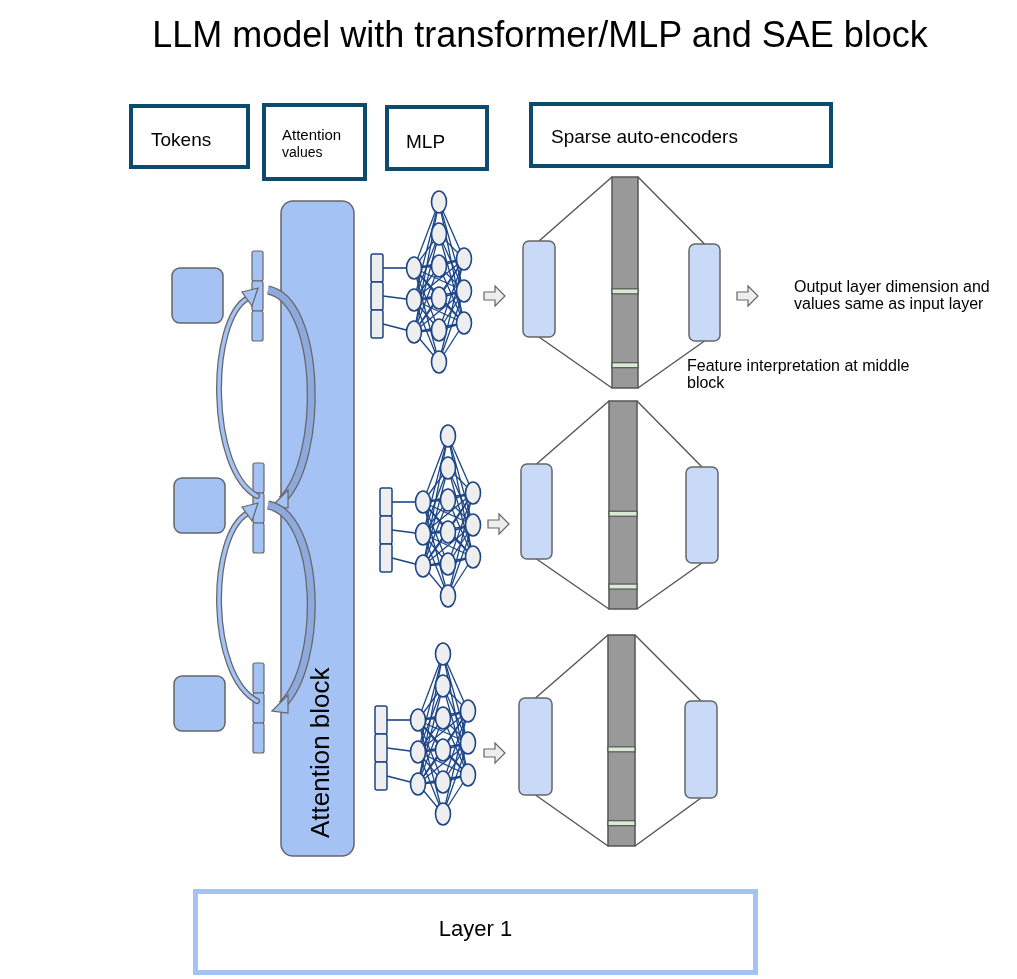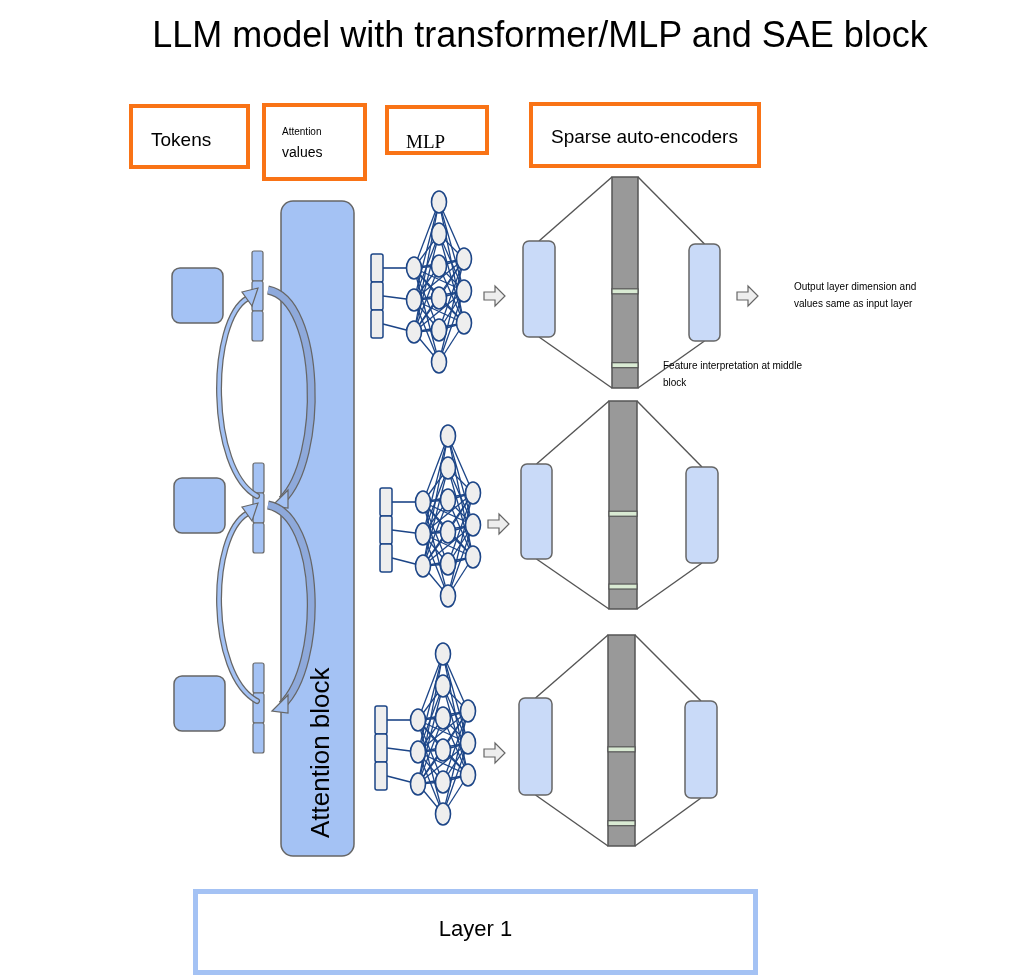--- a/index.html
+++ b/index.html
@@ -1,38 +1,38 @@
 <!DOCTYPE html>
 <html><head>
 <meta charset="utf-8">
 <style>
   html,body{margin:0;padding:0;background:#fff;}
   body{width:1017px;height:979px;position:relative;overflow:hidden;font-family:"Liberation Sans",sans-serif;color:#000;}
   .title{position:absolute;left:0;width:1080px;top:14px;text-align:center;font-size:36px;}
-  .hbox{position:absolute;border:4px solid #f97316;background:#fff;box-sizing:border-box;}
+  .hbox{position:absolute;border:4px solid #0c4a6e;background:#fff;box-sizing:border-box;}
   .hbox span{position:absolute;}
   svg{position:absolute;left:0;top:0;}
-  .note{position:absolute;font-size:10px;line-height:17px;}
+  .note{position:absolute;font-size:16px;line-height:17px;}
 </style>
 </head>
 <body>
 
 <div class="title">LLM model with transformer/MLP and SAE block</div>
 
 <div class="hbox" style="left:129px;top:104px;width:121px;height:65px;">
   <span style="left:18px;top:21px;font-size:19px;">Tokens</span>
 </div>
 <div class="hbox" style="left:262px;top:103px;width:105px;height:78px;">
-  <span style="left:16px;top:19px;font-size:10px;">Attention</span>
+  <span style="left:16px;top:19px;font-size:15px;">Attention</span>
   <span style="left:16px;top:37px;font-size:14px;">values</span>
 </div>
-<div class="hbox" style="left:385px;top:105px;width:104px;height:50px;font-family:Liberation Serif, serif;">
+<div class="hbox" style="left:385px;top:105px;width:104px;height:66px;">
   <span style="left:17px;top:22px;font-size:19px;">MLP</span>
 </div>
-<div class="hbox" style="left:529px;top:102px;width:232px;height:66px;">
+<div class="hbox" style="left:529px;top:102px;width:304px;height:66px;">
   <span style="left:18px;top:20px;font-size:19px;">Sparse auto-encoders</span>
 </div>
 
 <svg id="diagram" width="1017" height="979" viewBox="0 0 1017 979">
   <defs>
     <linearGradient id="arrowfill" x1="0" x2="1">
       <stop offset="0" stop-color="#a4c2f4"></stop>
       <stop offset="1" stop-color="#8ea9db"></stop>
     </linearGradient>
   </defs>
@@ -303,20 +303,20 @@
         <rect x="608" y="820.6800000000001" width="27" height="5" fill="#d9ead3" stroke="#555" stroke-width="1.2"></rect>
       </g>
     </g>
   <text id="attn-label" transform="translate(329,838) rotate(-90)" font-family="Liberation Sans, sans-serif" font-size="26" fill="#000">Attention block</text>
 </svg>
 
 <div class="note" style="left:794px;top:278px;">
   <div>Output layer dimension and</div>
   <div>values same as input layer</div>
 </div>
-<div class="note" style="left:663px;top:357px;">
+<div class="note" style="left:687px;top:357px;">
   <div>Feature interpretation at middle</div>
   <div>block</div>
 </div>
 
 <div class="hbox" style="left:193px;top:889px;width:565px;height:86px;border:5px solid #a4c2f4;">
   <span style="left:0;right:0;top:22px;text-align:center;font-size:22px;">Layer 1</span>
 </div>
 
 </body></html>

